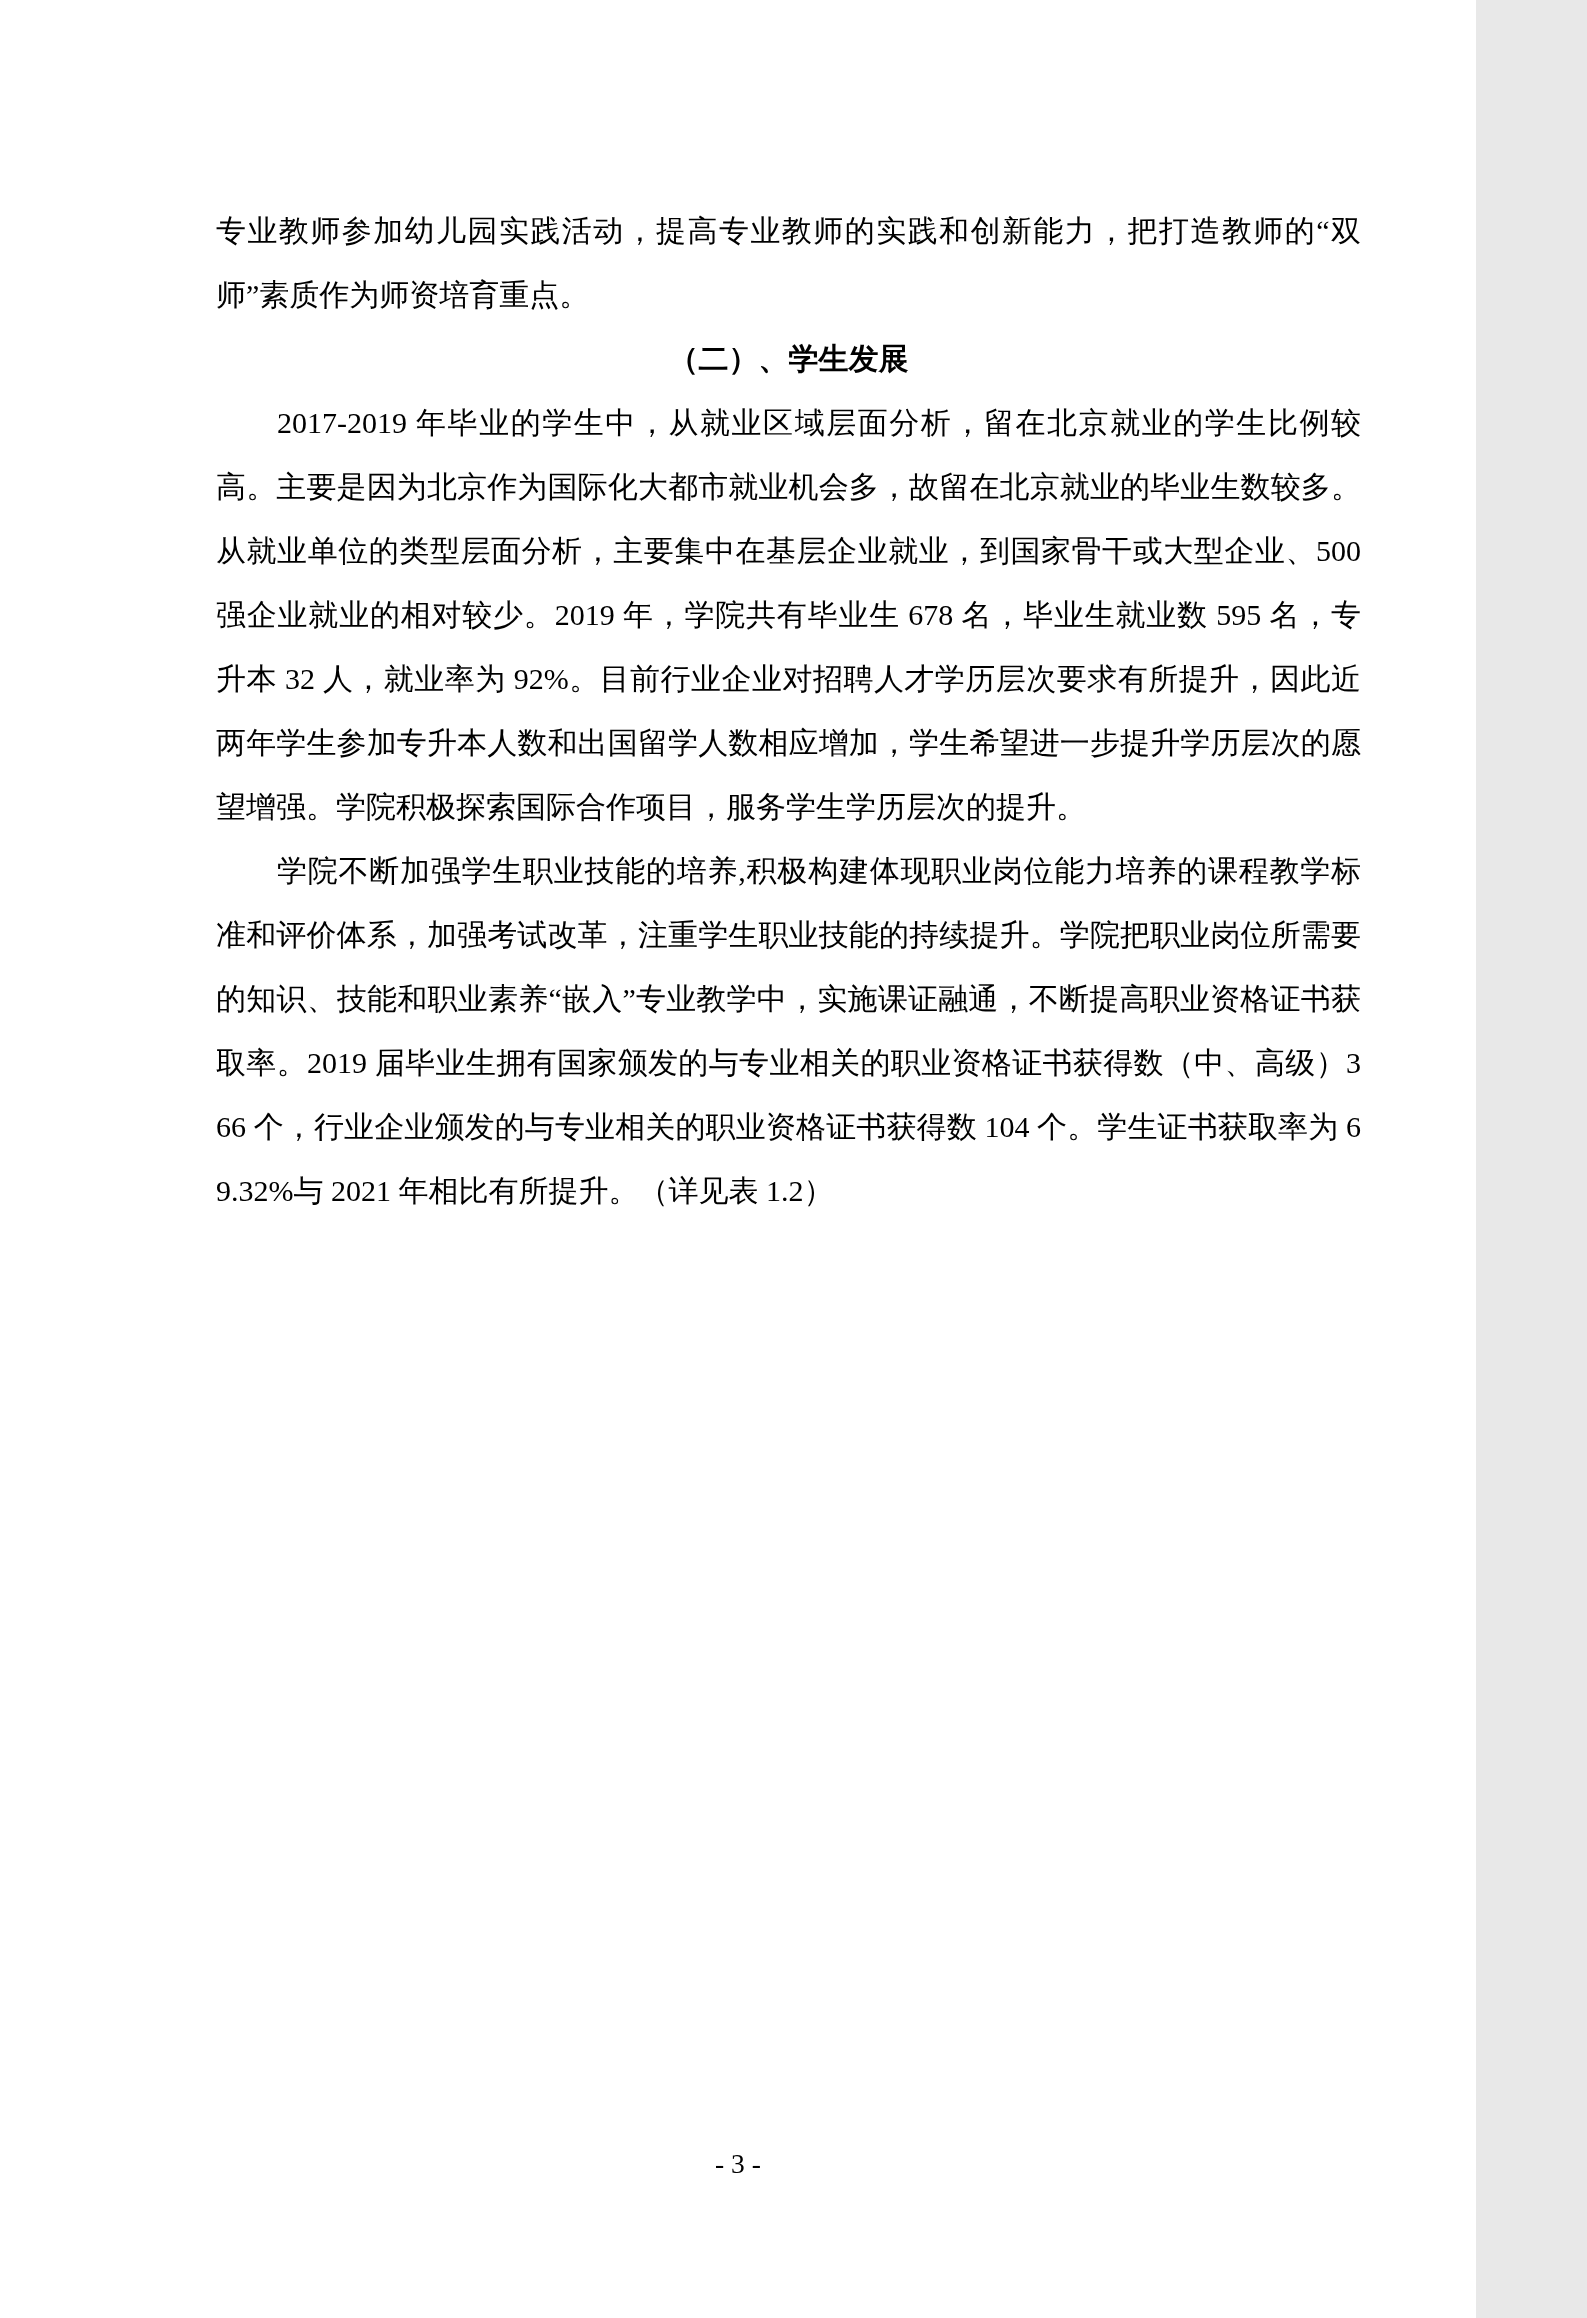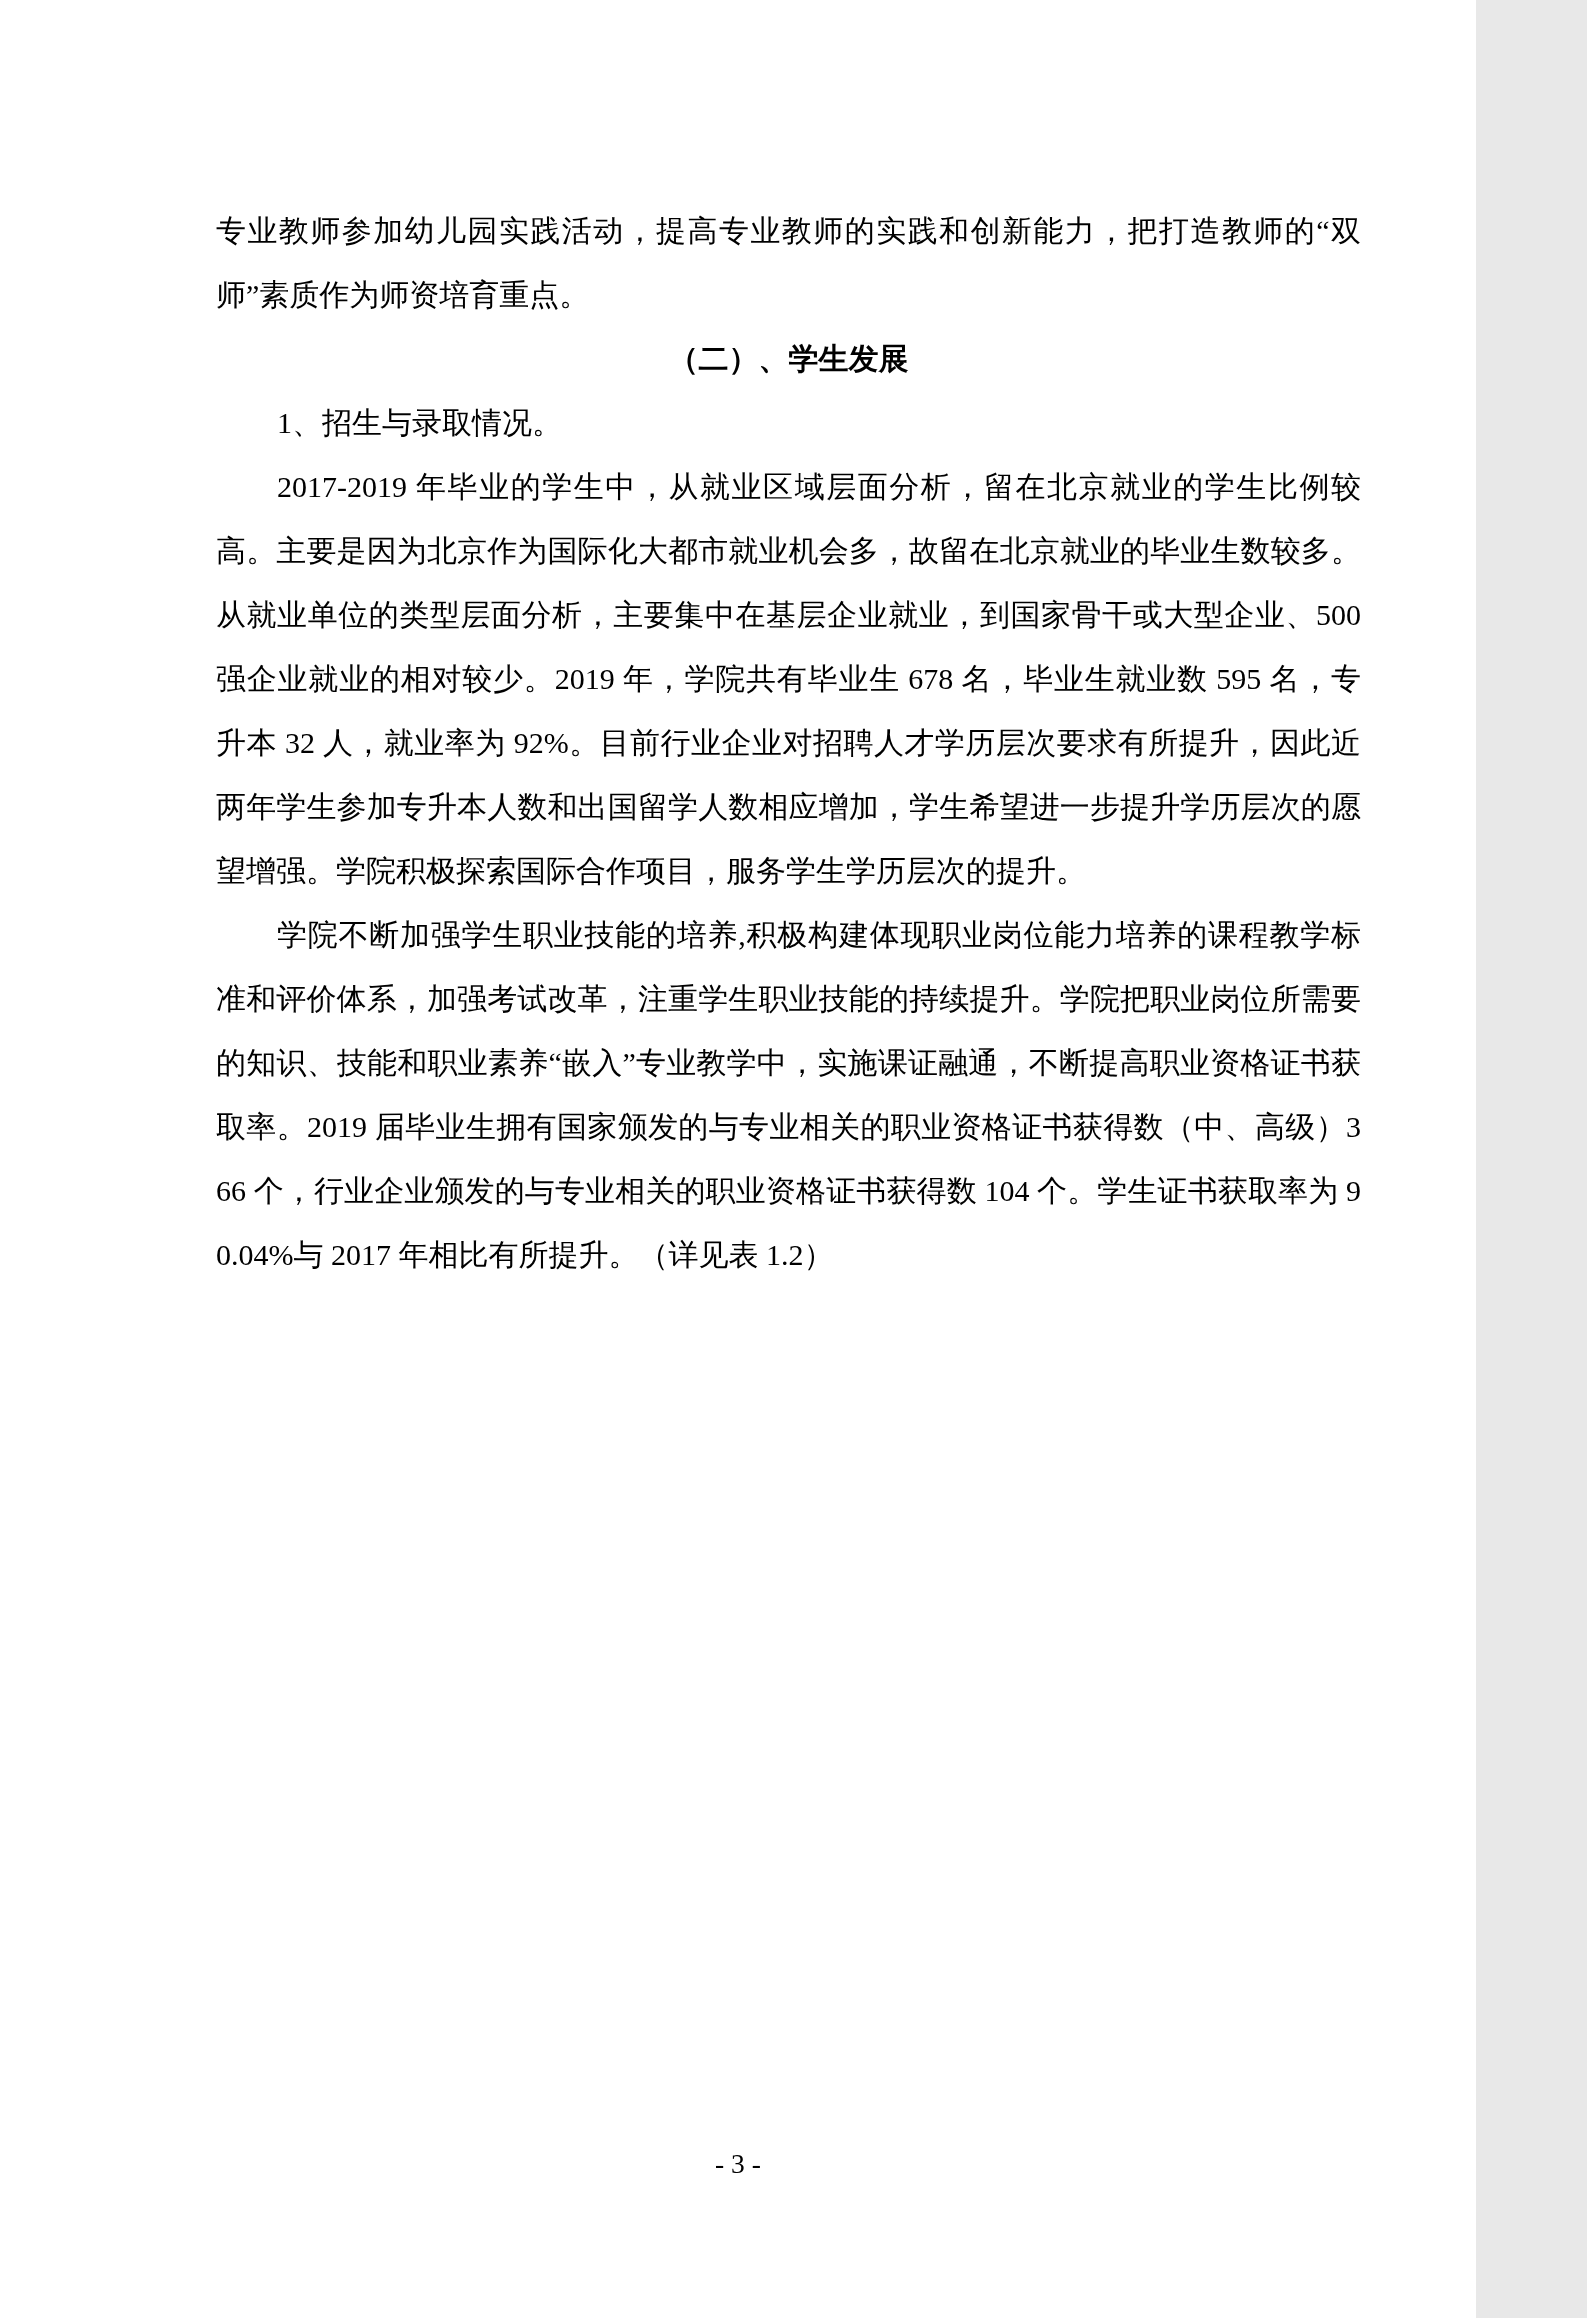--- a/index.html
+++ b/index.html
@@ -53,20 +53,19 @@
     font-family: "Liberation Serif", "DejaVu Serif", serif;
   }
 </style>
 </head>
 <body>
 
 <div id="page">
   <div class="content">
     <p class="no-indent">专业教师参加幼儿园实践活动，提高专业教师的实践和创新能力，把打造教师的“双师”素质作为师资培育重点。</p>
     <p class="heading">（二）、学生发展</p>
-    <p class="indent">1、招生与录取情况。</p>
     <p class="indent">2017-2019 年毕业的学生中，从就业区域层面分析，留在北京就业的学生比例较高。主要是因为北京作为国际化大都市就业机会多，故留在北京就业的毕业生数较多。从就业单位的类型层面分析，主要集中在基层企业就业，到国家骨干或大型企业、500 强企业就业的相对较少。2019 年，学院共有毕业生 678 名，毕业生就业数 595 名，专升本 32 人，就业率为 92%。目前行业企业对招聘人才学历层次要求有所提升，因此近两年学生参加专升本人数和出国留学人数相应增加，学生希望进一步提升学历层次的愿望增强。学院积极探索国际合作项目，服务学生学历层次的提升。</p>
-    <p class="indent">学院不断加强学生职业技能的培养,积极构建体现职业岗位能力培养的课程教学标准和评价体系，加强考试改革，注重学生职业技能的持续提升。学院把职业岗位所需要的知识、技能和职业素养“嵌入”专业教学中，实施课证融通，不断提高职业资格证书获取率。2019 届毕业生拥有国家颁发的与专业相关的职业资格证书获得数（中、高级）366 个，行业企业颁发的与专业相关的职业资格证书获得数 104 个。学生证书获取率为 90.04%与 2017 年相比有所提升。（详见表 1.2）</p>
+    <p class="indent">学院不断加强学生职业技能的培养,积极构建体现职业岗位能力培养的课程教学标准和评价体系，加强考试改革，注重学生职业技能的持续提升。学院把职业岗位所需要的知识、技能和职业素养“嵌入”专业教学中，实施课证融通，不断提高职业资格证书获取率。2019 届毕业生拥有国家颁发的与专业相关的职业资格证书获得数（中、高级）366 个，行业企业颁发的与专业相关的职业资格证书获得数 104 个。学生证书获取率为 69.32%与 2021 年相比有所提升。（详见表 1.2）</p>
   </div>
 
   <div class="page-number">- 3 -</div>
 </div>
 
 
 </body></html>

